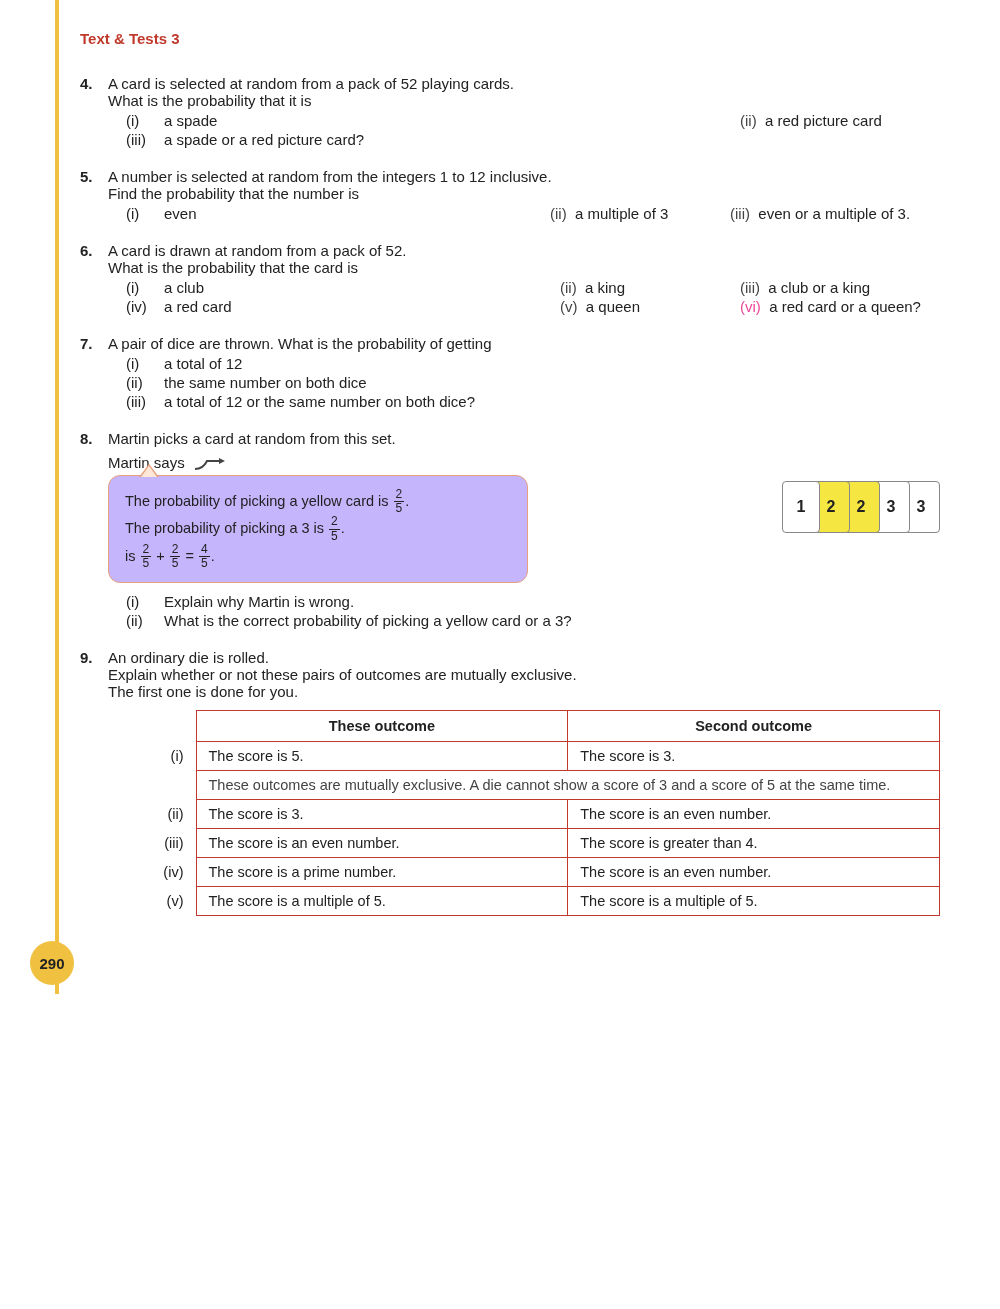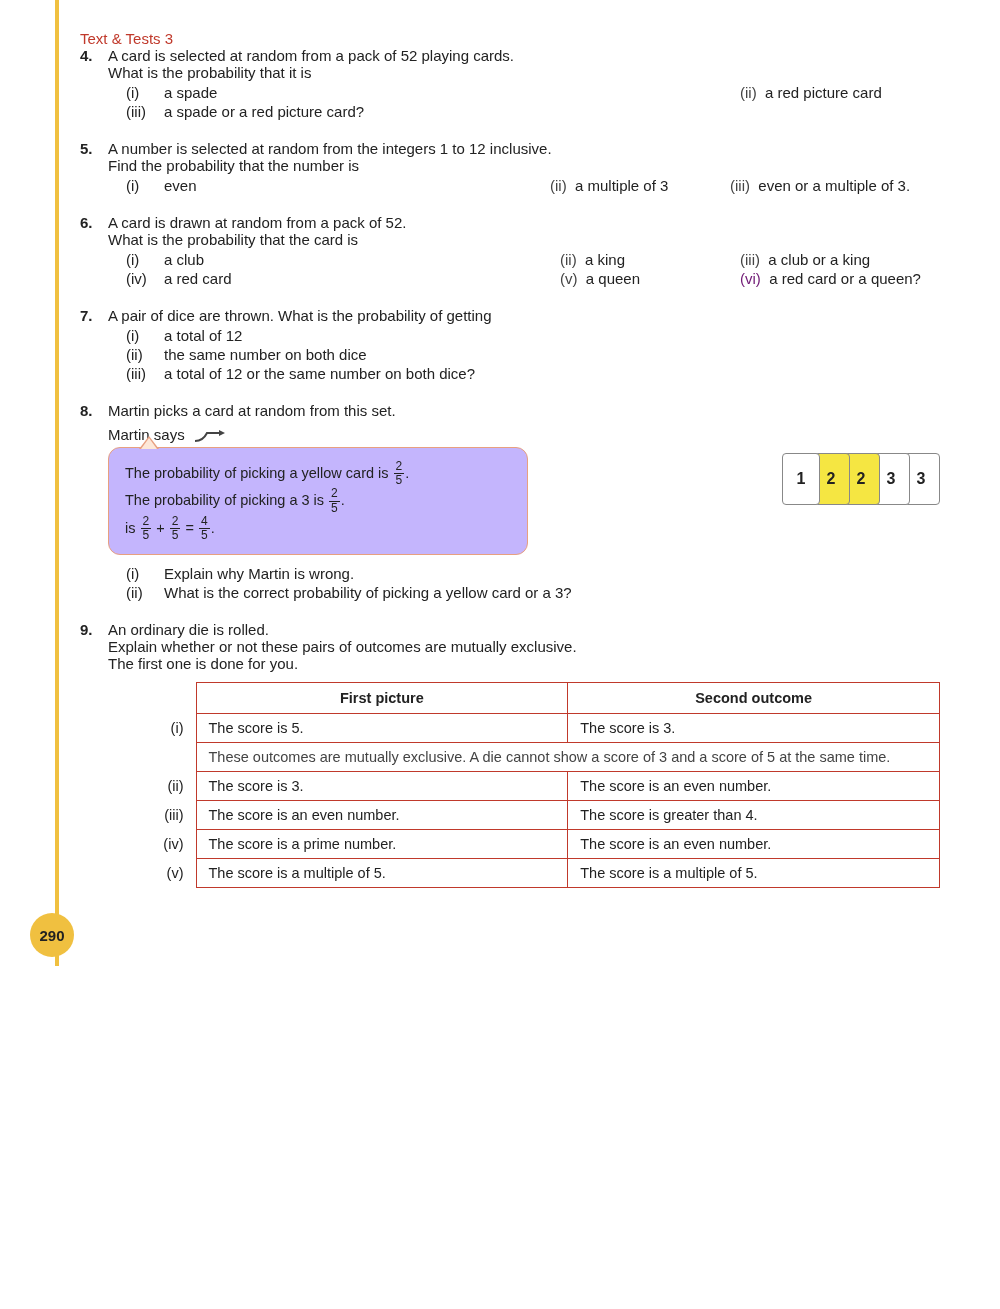--- a/index.html
+++ b/index.html
@@ -19,22 +19,23 @@
     .left-bar {
       position: absolute;
       left: 55px;
       top: 0;
       bottom: 0;
       width: 4px;
       background: #f0c040;
     }
     .book-title {
       color: #c0392b;
-      font-weight: normal;
+      font-weight: bold;
       font-size: 15px;
+      margin-bottom: 28px;
     }
     .question-block {
       margin-bottom: 18px;
     }
     .question-row {
       display: flex;
       align-items: flex-start;
       margin-bottom: 4px;
     }
     .q-num {
@@ -247,21 +248,21 @@
           <div class="sub-item">
             <span class="sub-label">(i)</span>
             <span style="flex:1;min-width:160px">a club</span>
             <span style="min-width:180px;display:inline-block"><span style="color:#444">(ii)</span>&nbsp;&nbsp;a king</span>
             <span style="min-width:200px;display:inline-block"><span style="color:#444">(iii)</span>&nbsp;&nbsp;a club or a king</span>
           </div>
           <div class="sub-item">
             <span class="sub-label">(iv)</span>
             <span style="flex:1;min-width:160px">a red card</span>
             <span style="min-width:180px;display:inline-block"><span style="color:#444">(v)</span>&nbsp;&nbsp;a queen</span>
-            <span style="min-width:200px;display:inline-block"><span style="color:#701a75">(vi)</span>&nbsp;&nbsp;a red card or a queen?</span>
+            <span style="min-width:200px;display:inline-block"><span style="color:#ec4899">(vi)</span>&nbsp;&nbsp;a red card or a queen?</span>
           </div>
         </div>
       </div>
     </div>
   </div>
 
   <div class="question-block">
     <div class="question-row">
       <span class="q-num">7.</span>
       <div class="q-body">
@@ -354,21 +355,21 @@
       <span class="q-num">9.</span>
       <div class="q-body">
         <div>An ordinary die is rolled.</div>
         <div>Explain whether or not these pairs of outcomes are mutually exclusive.</div>
         <div>The first one is done for you.</div>
 
         <table class="q9-table">
           <thead>
             <tr>
               <th style="border:none;background:transparent;width:50px;"></th>
-              <th>First picture</th>
+              <th>These outcome</th>
               <th>Second outcome</th>
             </tr>
           </thead>
           <tbody>
 
             <tr>
               <td class="q9-label-col">(i)</td>
               <td>The score is 5.</td>
               <td>The score is 3.</td>
             </tr>

